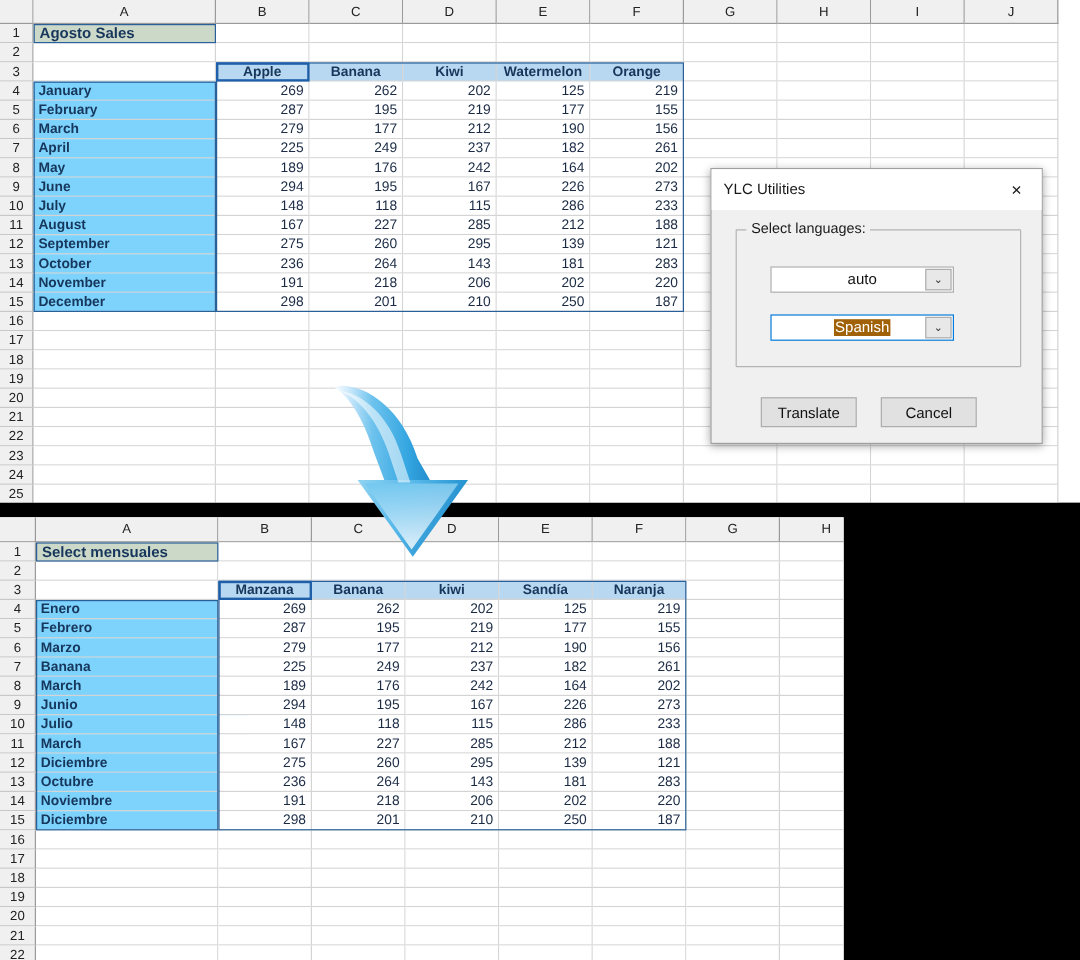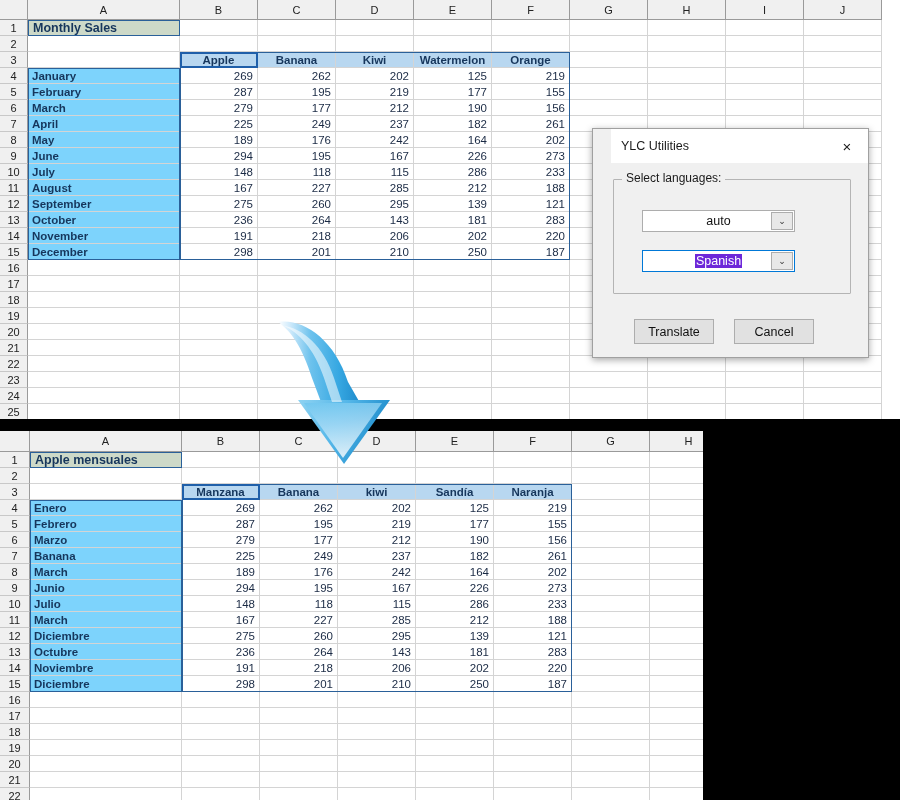--- a/index.html
+++ b/index.html
@@ -119,21 +119,21 @@
   }
   .combo.focused { border: 1px solid #0078d7; }
   .combo-arrow {
     position: absolute; right: 1px; top: 1px; bottom: 1px; width: 22px;
     background: #e8e8e8;
     border: 1px solid #adadad;
     display: flex; align-items: center; justify-content: center;
     font-size: 9px; color: #333;
   }
   .combo-sel {
-    background: #6d28d9; color: #fff; padding: 0 1px;
+    background: #a16207; color: #fff; padding: 0 1px;
   }
   .btn {
     position: absolute;
     background: #e1e1e1;
     border: 1px solid #adadad;
     font-size: 12.5px; color: #111;
     display: flex; align-items: center; justify-content: center;
     cursor: pointer;
     font-family: "Liberation Sans", sans-serif;
   }
@@ -150,21 +150,21 @@
         <div class="colhead" style="left: 180px; width: 78px; height: 20px;">B</div>
         <div class="colhead" style="left: 258px; width: 78px; height: 20px;">C</div>
         <div class="colhead" style="left: 336px; width: 78px; height: 20px;">D</div>
         <div class="colhead" style="left: 414px; width: 78px; height: 20px;">E</div>
         <div class="colhead" style="left: 492px; width: 78px; height: 20px;">F</div>
         <div class="colhead" style="left: 570px; width: 78px; height: 20px;">G</div>
         <div class="colhead" style="left: 648px; width: 78px; height: 20px;">H</div>
         <div class="colhead" style="left: 726px; width: 78px; height: 20px;">I</div>
         <div class="colhead" style="left: 804px; width: 78px; height: 20px;">J</div>
         <div class="rowhead" style="top: 20px; width: 28px; height: 16px;">1</div>
-        <div class="gridcell fill-title title-cell" style="left: 28px; top: 20px; width: 152px; height: 16px;">Monthly Sales</div>
+        <div class="gridcell fill-title title-cell" style="left: 28px; top: 20px; width: 152px; height: 16px;">Agosto Sales</div>
         <div class="gridcell" style="left: 180px; top: 20px; width: 78px; height: 16px;"></div>
         <div class="gridcell" style="left: 258px; top: 20px; width: 78px; height: 16px;"></div>
         <div class="gridcell" style="left: 336px; top: 20px; width: 78px; height: 16px;"></div>
         <div class="gridcell" style="left: 414px; top: 20px; width: 78px; height: 16px;"></div>
         <div class="gridcell" style="left: 492px; top: 20px; width: 78px; height: 16px;"></div>
         <div class="gridcell" style="left: 570px; top: 20px; width: 78px; height: 16px;"></div>
         <div class="gridcell" style="left: 648px; top: 20px; width: 78px; height: 16px;"></div>
         <div class="gridcell" style="left: 726px; top: 20px; width: 78px; height: 16px;"></div>
         <div class="gridcell" style="left: 804px; top: 20px; width: 78px; height: 16px;"></div>
         <div class="rowhead" style="top: 36px; width: 28px; height: 16px;">2</div>
@@ -445,21 +445,21 @@
         <div class="hdr-corner" style="width: 30px; height: 21px;"></div>
         <div class="colhead" style="left: 30px; width: 152px; height: 21px;">A</div>
         <div class="colhead" style="left: 182px; width: 78px; height: 21px;">B</div>
         <div class="colhead" style="left: 260px; width: 78px; height: 21px;">C</div>
         <div class="colhead" style="left: 338px; width: 78px; height: 21px;">D</div>
         <div class="colhead" style="left: 416px; width: 78px; height: 21px;">E</div>
         <div class="colhead" style="left: 494px; width: 78px; height: 21px;">F</div>
         <div class="colhead" style="left: 572px; width: 78px; height: 21px;">G</div>
         <div class="colhead" style="left: 650px; width: 78px; height: 21px;">H</div>
         <div class="rowhead" style="top: 21px; width: 30px; height: 16px;">1</div>
-        <div class="gridcell fill-title title-cell" style="left: 30px; top: 21px; width: 152px; height: 16px;">Apple mensuales</div>
+        <div class="gridcell fill-title title-cell" style="left: 30px; top: 21px; width: 152px; height: 16px;">Select mensuales</div>
         <div class="gridcell" style="left: 182px; top: 21px; width: 78px; height: 16px;"></div>
         <div class="gridcell" style="left: 260px; top: 21px; width: 78px; height: 16px;"></div>
         <div class="gridcell" style="left: 338px; top: 21px; width: 78px; height: 16px;"></div>
         <div class="gridcell" style="left: 416px; top: 21px; width: 78px; height: 16px;"></div>
         <div class="gridcell" style="left: 494px; top: 21px; width: 78px; height: 16px;"></div>
         <div class="gridcell" style="left: 572px; top: 21px; width: 78px; height: 16px;"></div>
         <div class="gridcell" style="left: 650px; top: 21px; width: 78px; height: 16px;"></div>
         <div class="rowhead" style="top: 37px; width: 30px; height: 16px;">2</div>
         <div class="gridcell" style="left: 30px; top: 37px; width: 152px; height: 16px;"></div>
         <div class="gridcell" style="left: 182px; top: 37px; width: 78px; height: 16px;"></div>
@@ -680,21 +680,21 @@
 
       <path d="M6,10 C 30,6 62,26 76,70 L 92,98 L 52,98 L 40,66 C 30,34 18,18 6,10 Z" fill="url(#shaftGrad)"></path>
 
       <path d="M26,88 L 118,88 L 72,152 Z" fill="url(#headGrad2)"></path>
       <path d="M32,91 L 110,91 L 71,146 Z" fill="url(#headGrad)" opacity="0.78"></path>
 
       <path d="M12,14 C 30,16 52,34 62,66 L 70,90 L 60,90 L 52,66 C 42,36 26,20 12,14 Z" fill="#ffffff" opacity="0.55"></path>
     </svg>
   </div>
 
-  <div class="dialog" style="left:592px; top:128px; width:277px; height:230px;padding-left:18px;">
+  <div class="dialog" style="left:592px; top:140px; width:277px; height:230px;">
     <div class="dlg-title">
       <span>YLC Utilities</span>
       <span class="dlg-close">×</span>
     </div>
 
     <div class="groupbox" style="left:20px; top:50px; width:238px; height:115px;">
       <span class="group-legend">Select languages:</span>
 
       <div class="combo" style="left:28px; top:30px; width:153px; height:22px;">
         <span>auto</span>

